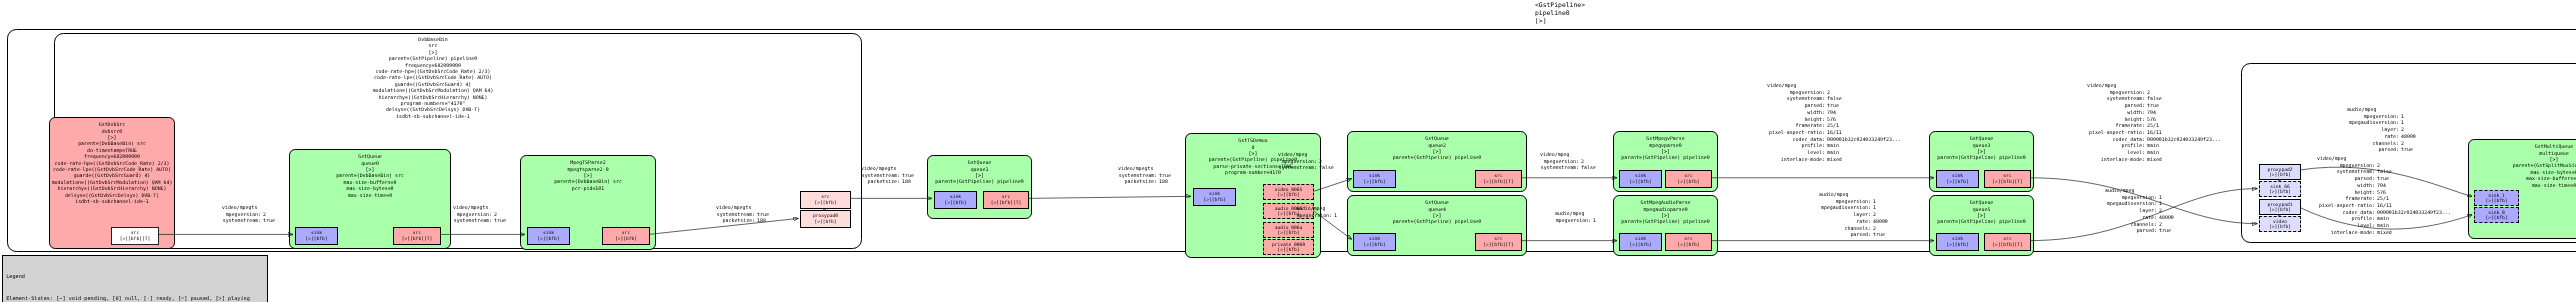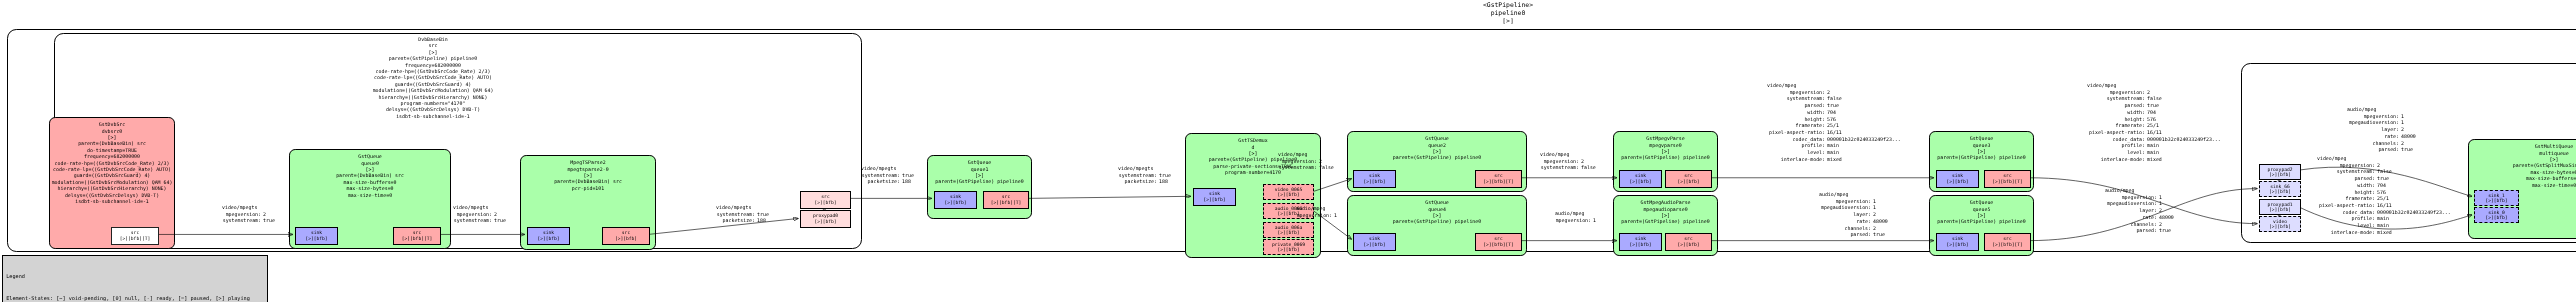--- a/index.html
+++ b/index.html
@@ -14,22 +14,22 @@
        display:flex;flex-direction:column;justify-content:center;white-space:pre;}
   .pad.dashed{border:0.5px dashed #000;}
   .pad.plain{border:1px solid #222;}
   .caps{position:absolute;font-size:4.9px;line-height:6.7px;}
   .capsline{display:flex;}
   .capsline .k{text-align:right;white-space:pre;}
   .capsline .v{text-align:left;padding-left:2.1px;white-space:pre;}
   .capsline.typeonly .k{text-align:left;}
   #edges{position:absolute;left:0;top:0;width:3240px;height:303px;}
   #edges path{fill:none;stroke:#000;stroke-width:1.2px;}
-  #title{position:absolute;left:1508px;top:2.1px;transform:translateX(-50%);
-         text-align:center;font-size:6.4px;line-height:7.7px;white-space:pre;}
+  #title{position:absolute;left:1560px;top:2.1px;transform:translateX(-50%);
+         text-align:left;font-size:6.4px;line-height:7.7px;white-space:pre;}
   #legend{position:absolute;left:2.1px;top:255px;width:258px;height:43px;background:#d3d3d3;
           border:0.5px solid #000;font-size:5.2px;line-height:7.5px;padding:1.5px 3.1px;white-space:pre;}
 </style>
 </head>
 <body>
 
 <div id="canvas">
   <div id="title"><span>&lt;GstPipeline&gt;</span>
 <span>pipeline0</span>
 <span>[&gt;]</span></div>

